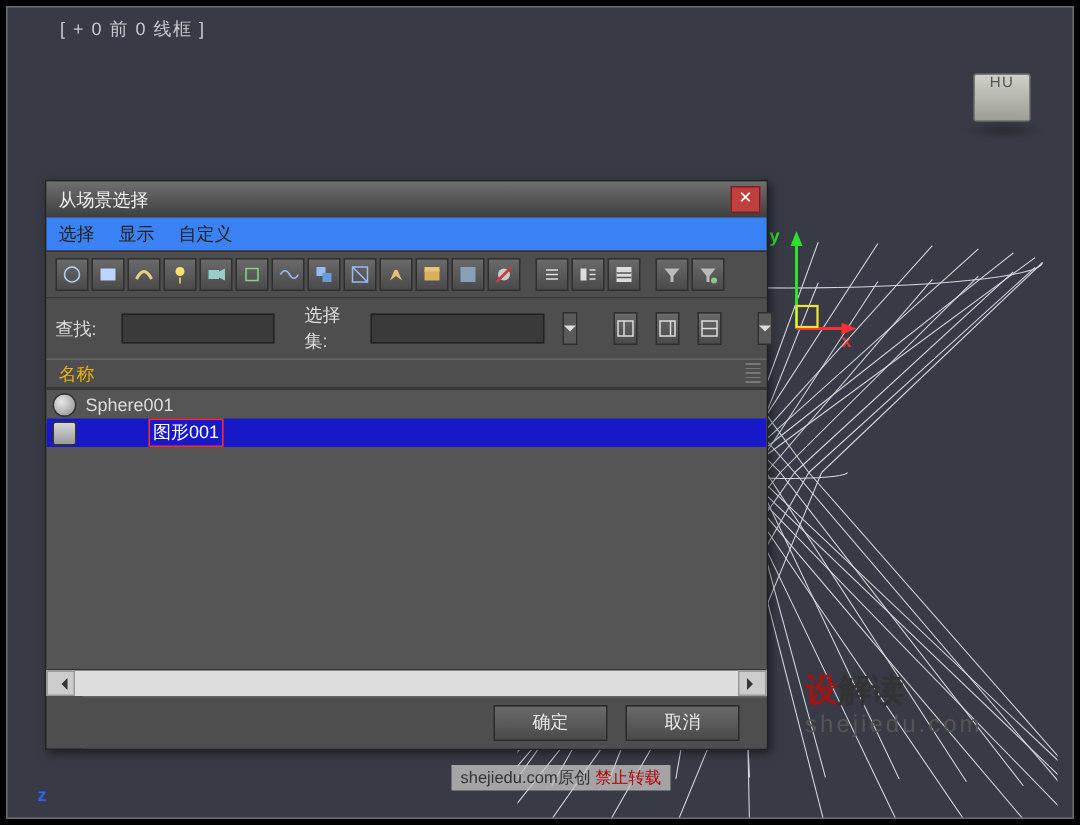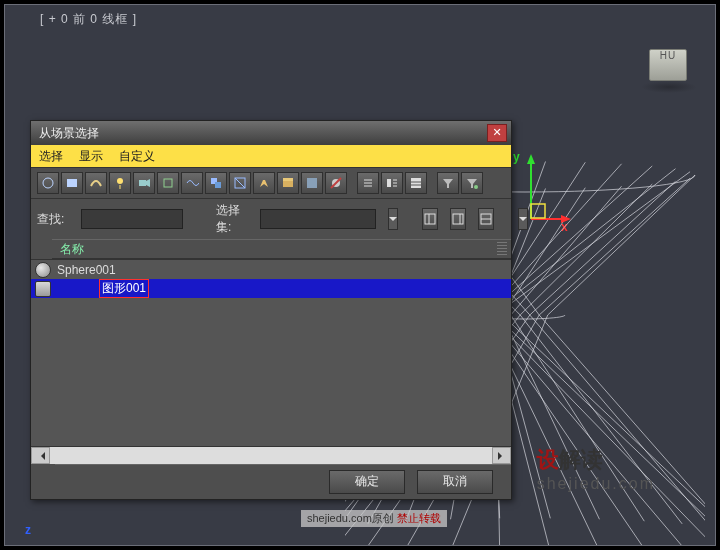--- a/index.html
+++ b/index.html
@@ -18,32 +18,32 @@
   .watermark1 .red{color:#a01414;}
   .watermark1 .sub{display:block;font-size:16px;color:#555;letter-spacing:2px;font-weight:normal;}
   .watermark2{position:absolute;left:296px;bottom:18px;background:rgba(200,200,200,0.75);padding:1px 6px;font-size:11px;color:#333;}
   .watermark2 .red{color:#b00000;}
 
   
   .dlg{position:absolute;left:30px;top:120px;width:480px;background:#4e4e4e;border:1px solid #222;box-shadow:2px 2px 6px rgba(0,0,0,0.5);}
   .titlebar{height:24px;background:linear-gradient(#6f6f6f,#3e3e3e);display:flex;align-items:center;padding:0 4px 0 8px;color:#eee;}
   .titlebar .t{flex:1;}
   .titlebar .close{width:18px;height:16px;background:#c04040;border:1px solid #7a2020;color:#fff;text-align:center;line-height:14px;font-size:11px;cursor:pointer;}
-  .menubar{background:#fde047;height:22px;display:flex;align-items:center;padding:0 8px;gap:16px;color:#222;}
+  .menubar{background:#3b82f6;height:22px;display:flex;align-items:center;padding:0 8px;gap:16px;color:#222;}
   .menubar span{cursor:default;}
   .toolbar{background:#4e4e4e;padding:4px 6px;display:flex;gap:2px;border-top:1px solid #333;border-bottom:1px solid #333;}
   .tbtn{width:20px;height:20px;background:linear-gradient(#6a6a6a,#4a4a4a);border:1px solid #2f2f2f;cursor:pointer;display:flex;align-items:center;justify-content:center;}
   .tbtn svg{width:14px;height:14px;}
   .tsep{width:6px;}
   .searchrow{background:#4e4e4e;padding:3px 6px;display:flex;align-items:center;gap:12px;color:#ddd;}
   .searchrow label{min-width:32px;}
   .txt{background:#3a3a3a;border:1px solid #222;height:18px;color:#ddd;padding:0 3px;}
   .dd{width:14px;height:20px;background:#5a5a5a;border:1px solid #2f2f2f;display:flex;align-items:center;justify-content:center;cursor:pointer;}
   .dd:after{content:"";border:4px solid transparent;border-top-color:#ddd;margin-top:4px;}
-  .hdr{background:#4e4e4e;border-top:1px solid #666;border-bottom:1px solid #333;height:18px;color:#86efac;padding:0 8px;line-height:18px;position:relative;margin-left:21px;}
+  .hdr{background:#4e4e4e;border-top:1px solid #666;border-bottom:1px solid #333;height:18px;color:#eab308;padding:0 8px;line-height:18px;position:relative;}
   .hdr .grip{position:absolute;right:4px;top:2px;width:10px;height:14px;background:repeating-linear-gradient(#777,#777 1px,transparent 1px,transparent 3px);}
   .list{background:#555;height:186px;overflow:hidden;border-top:1px solid #333;}
   .row{display:flex;align-items:center;height:19px;color:#ddd;padding-left:4px;}
   .row .ico{width:14px;height:14px;border-radius:50%;background:radial-gradient(circle at 35% 35%,#e8e8e8,#8a8a8a);border:1px solid #333;margin-right:6px;}
   .row .ico.shape{border-radius:2px;background:linear-gradient(#d8d8d8,#9a9a9a);}
   .row.sel{background:#1818c8;color:#fff;gap:42px;}
   .row.sel .lbl{border:1px solid #ff3030;padding:0 2px;}
   .hscroll{height:17px;background:#ddd;display:flex;border-top:1px solid #333;}
   .hscroll .arr{width:17px;background:#ccc;border:1px solid #999;display:flex;align-items:center;justify-content:center;cursor:pointer;}
   .hscroll .arr:after{content:"";border:4px solid transparent;}
@@ -348,21 +348,21 @@
         <svg>
           <polygon points="2,3 12,3 8,8 8,12 6,12 6,8" fill="#bbb"></polygon>
           <circle cx="11" cy="11" r="2" fill="#8c8"></circle>
         </svg>
       </div>
   </div>
 
   <div class="searchrow">
     <label>查找:</label>
     <input class="txt" style="width: 94px;" value="">
-    <label style="margin-left:21px">选择集:</label>
+    <label style="margin-left:8px">选择集:</label>
     <input class="txt" style="width: 108px;" value="">
     <div class="dd"></div>
     <div class="tsep"></div>
     <div class="tbtn">
         <svg>
           <rect x="2" y="2" width="10" height="10" fill="none" stroke="#ddd"></rect>
           <line x1="6" y1="2" x2="6" y2="12" stroke="#ddd"></line>
         </svg>
       </div>
     <div class="tbtn">

